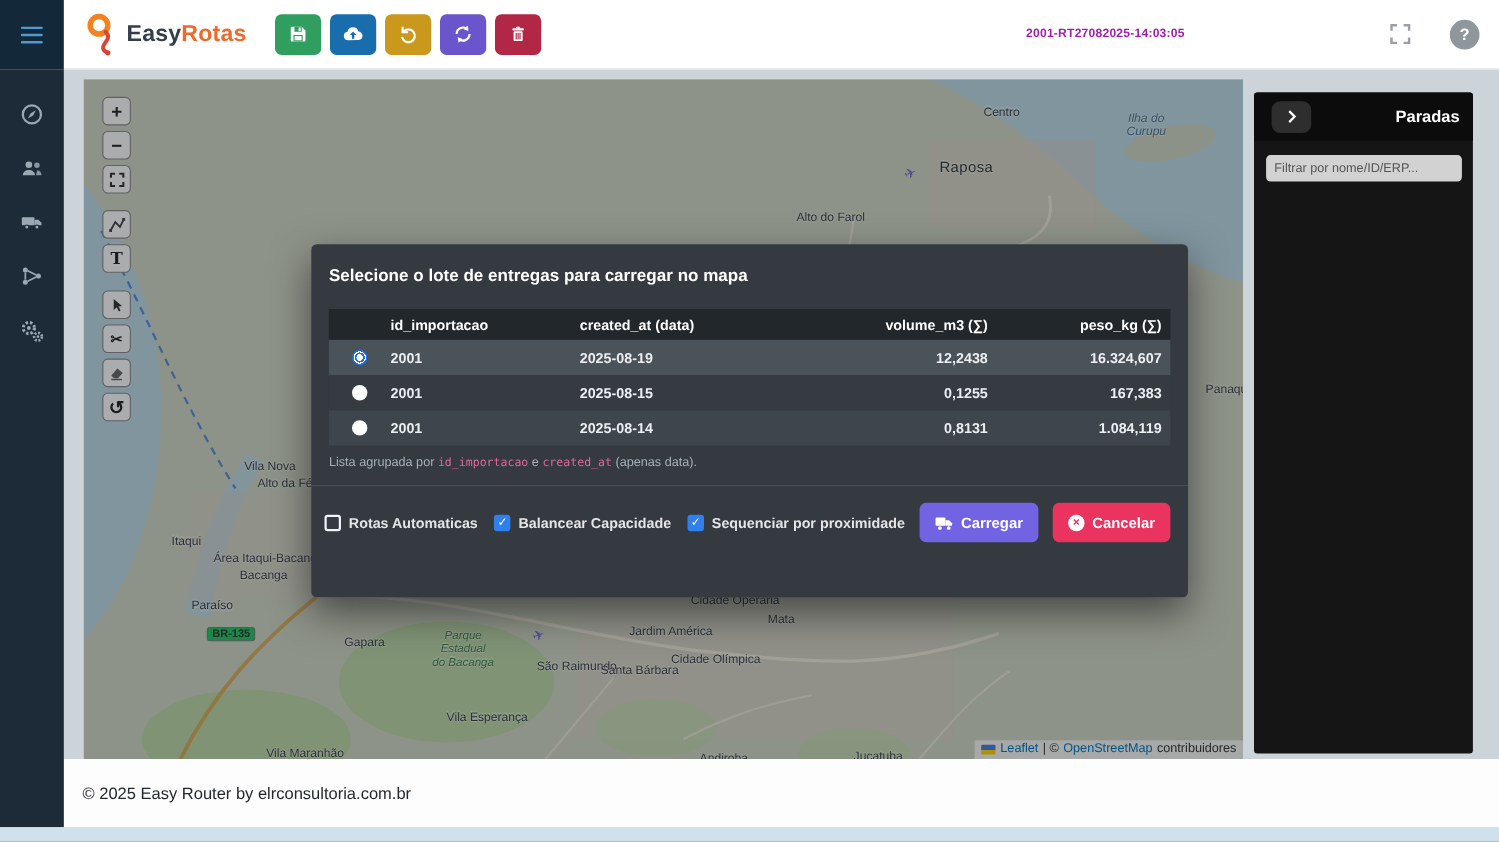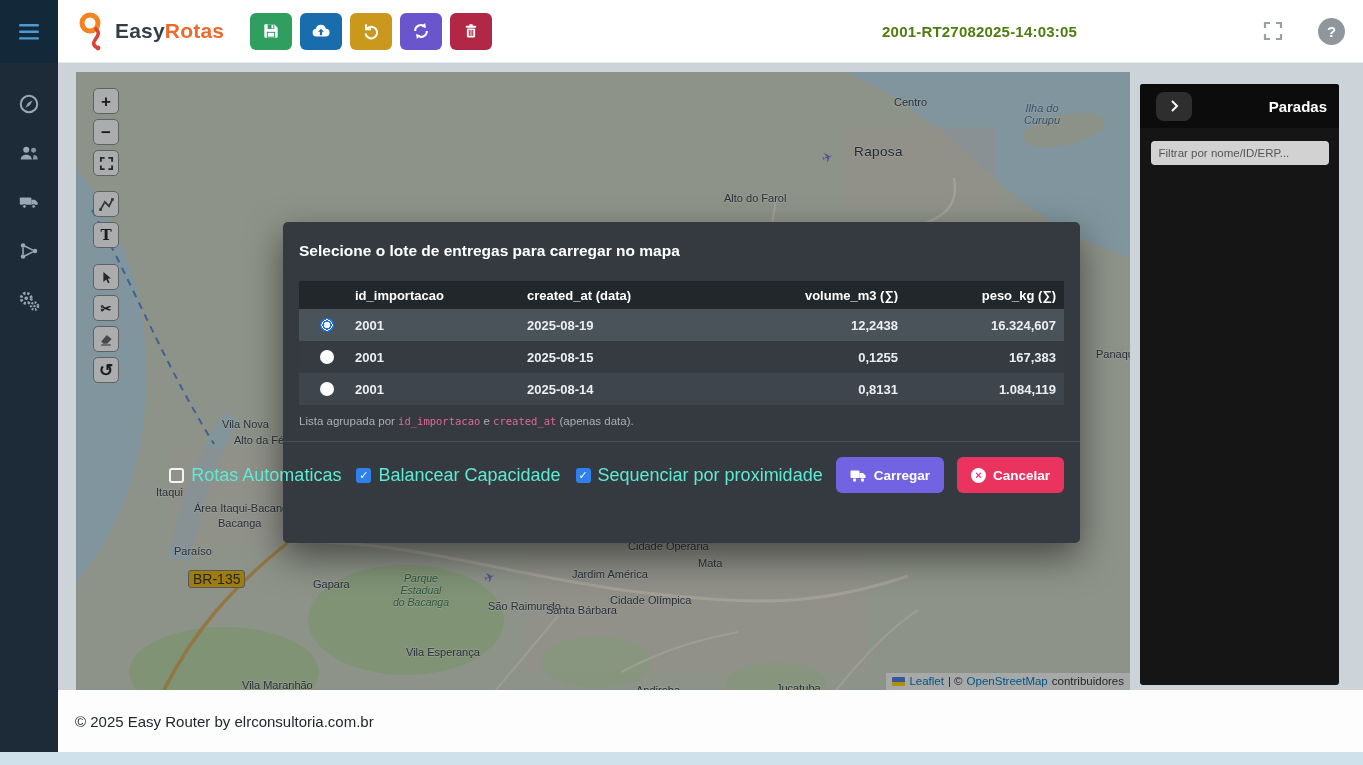--- a/index.html
+++ b/index.html
@@ -17,41 +17,41 @@
   .brand { display:flex; align-items:center; gap:6px; cursor:pointer; }
   .brand-txt { font-size:21px; font-weight:800; color:#343e4a; letter-spacing:.2px; }
   .brand-txt .accent { color:#ee6a2c; }
   .toolbar { display:flex; gap:8px; margin-left:26px; }
   .tb { width:42px; height:37px; border:none; border-radius:6px; display:flex; align-items:center; justify-content:center; cursor:pointer; padding:0; }
   .tb.save  { background:#2f9e5f; }
   .tb.cloud { background:#1a6dad; }
   .tb.undo  { background:#c9981c; }
   .tb.sync  { background:#6a55cc; }
   .tb.trash { background:#b12745; }
-  .session { margin-left:auto; font-size:15px; font-weight:700; color:#4d7c0f; letter-spacing:.2px; }
+  .session { margin-left:auto; font-size:11px; font-weight:700; color:#a21caf; letter-spacing:.2px; }
   .fsbtn { margin-left:185px; cursor:pointer; display:flex; }
   .help { margin-left:34px; width:27px; height:27px; border-radius:50%; background:#8f969c; color:#fff;
     font-weight:700; font-size:15px; display:flex; align-items:center; justify-content:center; cursor:pointer; }
   
   .hamburger { position:absolute; left:0; top:0; width:58px; height:63px; background:#132838;
     display:flex; align-items:center; justify-content:center; z-index:40; cursor:pointer; }
   .sidebar { position:absolute; left:0; top:63px; width:58px; height:689px; background:#1d2b38; z-index:35;
     display:flex; flex-direction:column; align-items:center; padding-top:30px; gap:27px; }
   .sb-item { background:none; border:none; cursor:pointer; padding:0; display:flex; opacity:.9; }
   
   .map { position:absolute; left:76px; top:72px; width:1054px; height:618px; background:#d2d6c4; overflow:hidden; z-index:10; }
   .map-base { position:absolute; left:0; top:0; z-index:0; }
   .map-labels { position:absolute; inset:0; z-index:5; }
   .mlabel { position:absolute; font-size:11px; color:#3b4045; white-space:pre-line;
     text-shadow:0 1px 1px rgba(255,255,255,.6), 0 -1px 1px rgba(255,255,255,.6); }
   .mlabel.town { font-size:13.5px; color:#2f3338; letter-spacing:.4px; }
   .mlabel.water { font-style:italic; color:#49708e; text-align:center; }
   .mlabel.park { font-style:italic; color:#3f7c46; text-align:center; font-size:10.5px; }
-  .mlabel.shield { background:#eab308; border:1px solid #7d7d7d; border-radius:3px; padding:0 4px;
-    font-size:14px; font-weight:400; color:#333; text-shadow:none; }
+  .mlabel.shield { background:#22c55e; border:1px solid #7d7d7d; border-radius:3px; padding:0 4px;
+    font-size:10px; font-weight:700; color:#333; text-shadow:none; }
   .plane { position:absolute; font-size:13px; color:#7b6fd4; transform:rotate(-20deg); z-index:5; }
   .ctl { position:absolute; left:17px; display:flex; flex-direction:column; gap:5px; z-index:20; }
   .zoomctl { top:16px; } .drawctl { top:119px; } .editctl { top:192px; }
   .mbtn { width:26px; height:26px; background:#fcfcfc; border:1px solid #8a8a8a; border-radius:5px;
     display:flex; align-items:center; justify-content:center; font-weight:700; color:#222; cursor:pointer;
     font-size:17px; padding:0; line-height:1; }
   .mbtn .serifT { font-family:"DejaVu Serif", serif; font-size:15px; font-weight:700; }
   .mbtn .glyph { font-size:13px; }
   .attribution { position:absolute; right:0; bottom:0; z-index:25; background:rgba(255,255,255,.8);
     font-size:11.5px; color:#333; padding:2px 6px 3px; display:flex; align-items:center; }
@@ -81,21 +81,21 @@
   .radio.on { background:radial-gradient(circle,#f8f9fa 0 3px,#1d72e8 3px 4.6px,#fff 4.6px 5.6px,#1d72e8 5.6px 7.5px); }
   .m-note { margin:10px 16px 0; font-size:11.5px; color:#a7b0b8; font-weight:400; }
   .m-note code { font-family:"DejaVu Sans Mono", monospace; color:#e0679c; font-size:10.5px; }
   .m-divider { border-top:1px solid #4a5056; margin-top:14px; }
   .m-foot { display:flex; align-items:center; justify-content:flex-end; gap:13px; padding:15px 16px; }
   .opts { display:flex; gap:15px; align-items:center; }
   .opt { display:flex; gap:7px; align-items:center; cursor:pointer; white-space:nowrap; }
   .cb { width:15px; height:15px; border-radius:3px; border:2px solid #f1f3f5; display:flex; align-items:center;
     justify-content:center; font-size:11px; color:#fff; background:transparent; line-height:1; }
   .cb.on { background:#2f80ed; border-color:#2f80ed; }
-  .olbl { font-size:18px; font-weight:400; color:#5eead4; }
+  .olbl { font-size:13px; font-weight:700; color:#e5e5e5; }
   .btn { display:flex; align-items:center; gap:7px; border:none; border-radius:6px; height:36px; padding:0 14px;
     font-family:"Liberation Sans", sans-serif; font-weight:700; font-size:13.5px; color:#fff; cursor:pointer; }
   .btn.load { background:#7263e3; }
   .btn.cancel { background:#ea335f; }
   .xicon { width:15px; height:15px; border-radius:50%; background:#fff; color:#ea335f; font-size:11px;
     font-weight:700; display:flex; align-items:center; justify-content:center; line-height:1; }
   
   .panel { position:absolute; left:1140px; top:84px; width:199px; height:601px; background:#151515; z-index:10; border-radius:3px; }
   .p-head { height:44px; background:#0c0c0c; display:flex; align-items:center; justify-content:space-between;
     padding:0 12px 0 16px; border-radius:3px 3px 0 0; }

